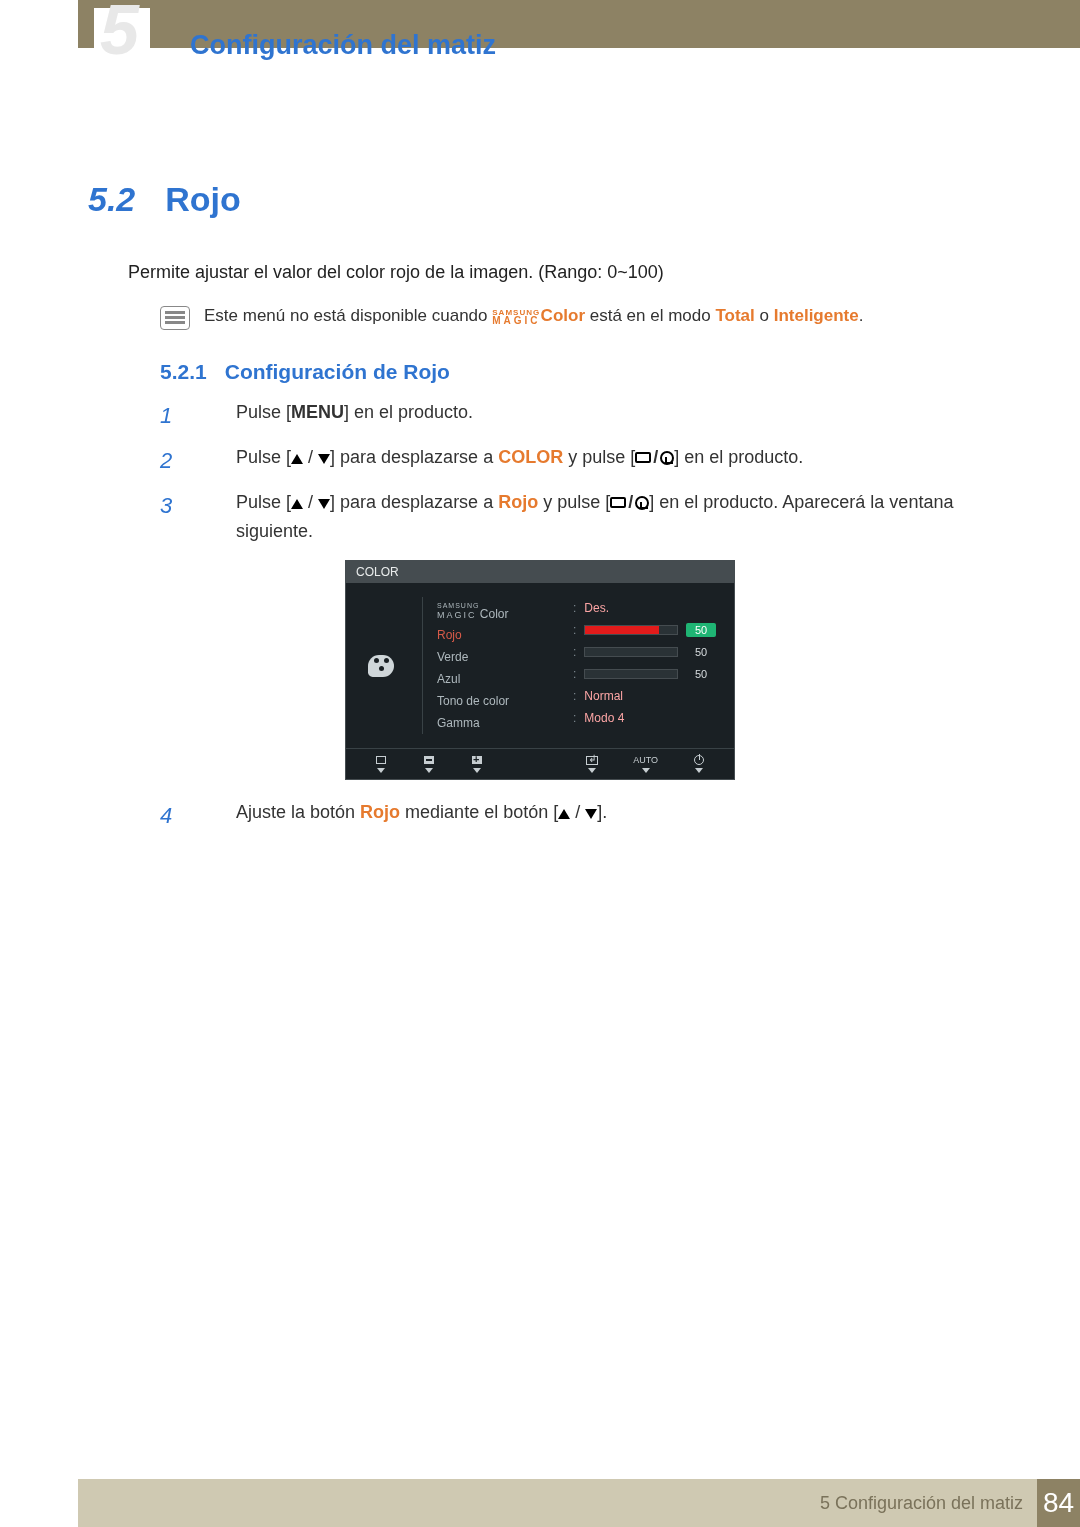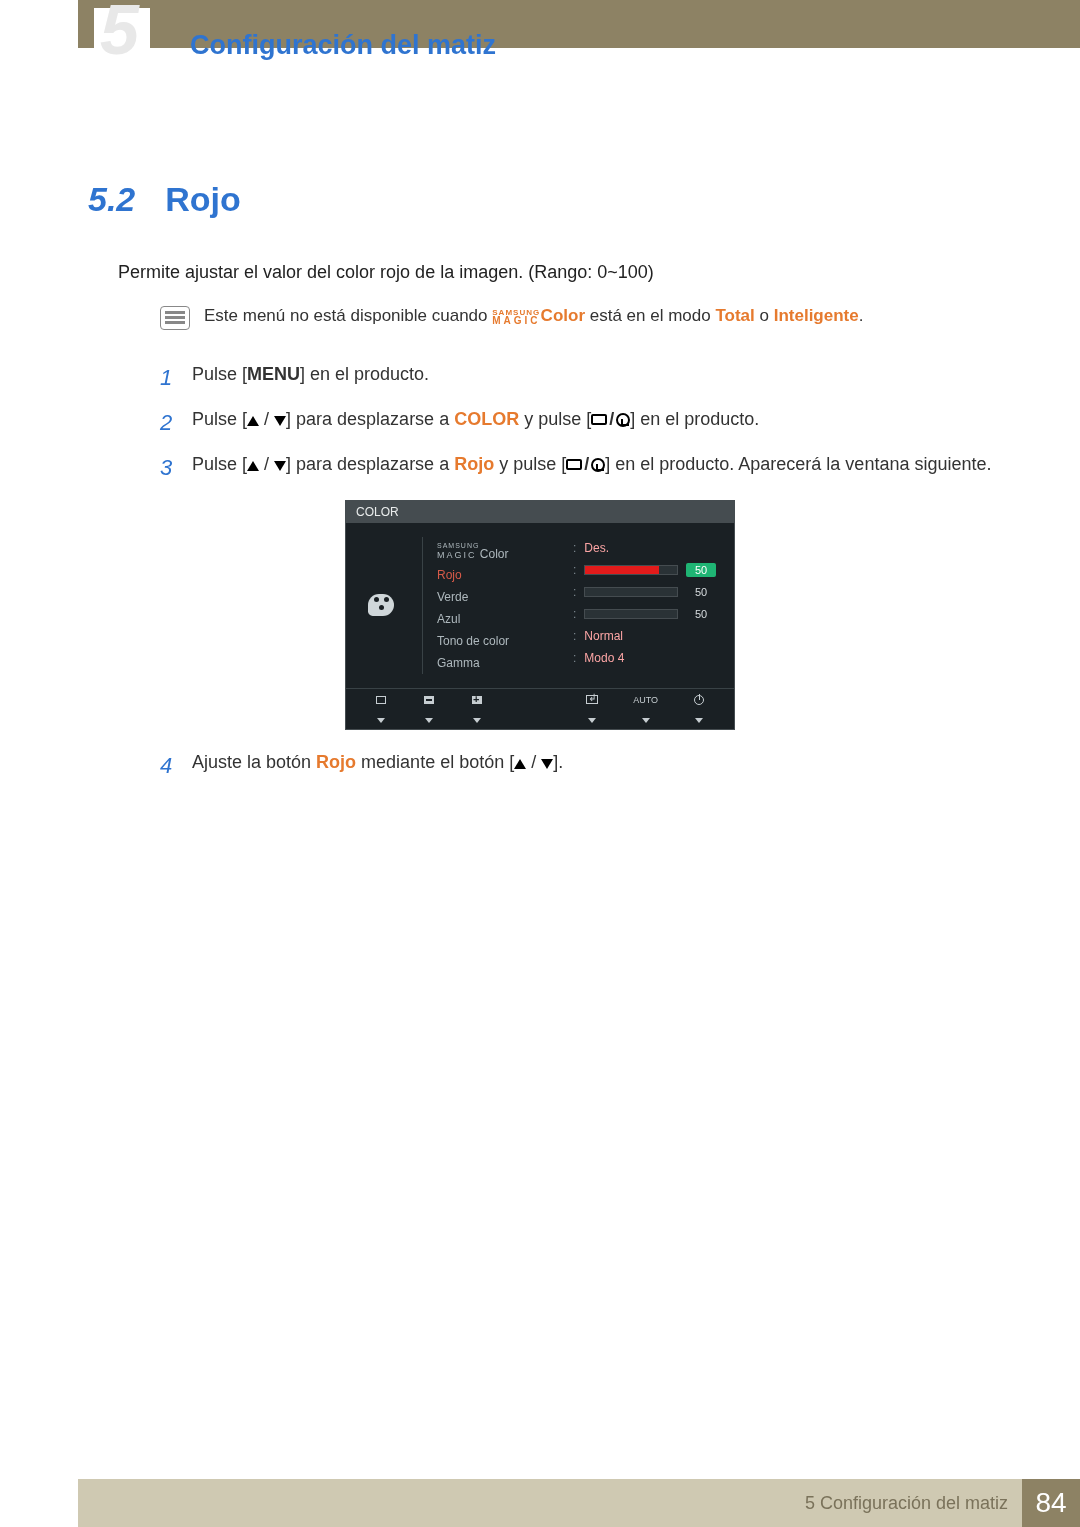--- a/index.html
+++ b/index.html
@@ -43,21 +43,21 @@
   }
   .content {
     position: absolute;
     top: 180px;
     left: 88px;
     right: 88px;
   }
   .section-row { display:flex; gap: 30px; margin-bottom: 40px; }
   .section-num { font-size: 34px; font-weight: bold; color:#2f74d0; font-style: italic; }
   .section-title { font-size: 34px; font-weight: bold; color:#2f74d0; }
-  .body-text { font-size: 18px; line-height: 1.5; margin: 10px 0 20px 30px; color:#222; }
+  .body-text { font-size: 18px; line-height: 1.5; margin: 10px 0 20px 40px; color:#222; }
   .note-row {
     margin: 20px 0 30px 72px;
     display: flex;
     gap: 14px;
     align-items: flex-start;
     font-size: 17px;
   }
   .note-icon {
     width: 30px; height: 24px;
     border: 1px solid #888;
@@ -89,21 +89,21 @@
   .magic-brand .top { display:block; font-size:8px; letter-spacing:1px; }
   .magic-brand .bot { display:block; font-size:10px; letter-spacing:3px; }
 
   .subsection-row { display:flex; gap: 18px; margin: 30px 0 14px 72px; }
   .subsection-num { font-size: 21px; font-weight: bold; color:#2f74d0; }
   .subsection-title { font-size: 21px; font-weight: bold; color:#2f74d0; }
 
   ol.steps { list-style: none; margin-left: 72px; }
   ol.steps li { display:flex; gap: 14px; margin: 10px 0; font-size:18px; line-height:1.6; }
   .step-num { color:#2f74d0; font-style: italic; font-size: 22px; min-width: 18px; }
-  .step-body { flex:1; }
+  .step-body { flex:1;margin-left:44px; }
   .menu-key { font-weight: bold; font-family: Arial; }
   .tri-up { display:inline-block; width:0; height:0; border-left:6px solid transparent; border-right:6px solid transparent; border-bottom:10px solid #000; vertical-align: -1px; }
   .tri-down { display:inline-block; width:0; height:0; border-left:6px solid transparent; border-right:6px solid transparent; border-top:10px solid #000; vertical-align: -1px; }
   .enter-combo { font-weight:bold; display:inline-flex; align-items:center; gap:2px; }
   .icon-rect { display:inline-block; width:16px; height:11px; border:2px solid #000; border-radius:2px; }
   .icon-enter { display:inline-block; width:14px; height:14px; border:2px solid #000; border-radius:50%; position:relative; }
   .icon-enter::after { content:""; position:absolute; left:3px; top:4px; width:6px; height:5px; border-left:2px solid #000; border-bottom:2px solid #000; }
 
   
   .osd {
@@ -157,21 +157,21 @@
   .val-badge { width:30px; text-align:center; font-size:11px; }
   .val-badge.highlight { background:#1fb574; color:#fff; border-radius:2px; padding:1px 0; }
   .osd-val-text { color:#fca5a5; font-size:12px; }
 
   .osd-footer {
     display:flex; justify-content:space-between; align-items:center;
     padding: 6px 28px;
     border-top: 1px solid #394246;
   }
   .osd-footer-group { display:flex; gap: 34px; align-items:center; }
-  .osd-btn { display:flex; flex-direction:column; align-items:center; gap:13px; color:#c6cdd1; font-size:10px; }
+  .osd-btn { display:flex; flex-direction:column; align-items:center; gap:3px; color:#c6cdd1; font-size:10px; }
   .osd-ico { width:14px; height:10px; display:flex; align-items:center; justify-content:center; }
   .osd-ico-box { width:10px; height:8px; border:1px solid #c6cdd1; }
   .osd-ico-minus { width:10px; height:8px; background:#c6cdd1; position:relative; }
   .osd-ico-minus::after { content:""; position:absolute; top:3px; left:2px; width:6px; height:2px; background:#1a2024; }
   .osd-ico-plus { width:10px; height:8px; background:#c6cdd1; position:relative; }
   .osd-ico-plus::after { content:"+"; position:absolute; top:-3px; left:1px; color:#1a2024; font-size:11px; font-weight:bold; }
   .osd-ico-enter { width:12px; height:9px; border:1px solid #c6cdd1; position:relative; }
   .osd-ico-enter::after { content:"↲"; position:absolute; top:-4px; left:1px; font-size:10px; }
   .osd-auto { font-size:9px; color:#c6cdd1; }
   .osd-ico-power { width:10px; height:10px; border:1px solid #c6cdd1; border-radius:50%; position:relative; }
@@ -186,21 +186,21 @@
     background: #cfc9b2;
     display:flex; justify-content:flex-end; align-items:stretch;
   }
   .footer-text {
     align-self:center;
     margin-right: 14px;
     color: #7a725a;
     font-size: 18px;
   }
   .footer-page {
-    width: 58px;
+    width: 43px;
     background: #8d8264;
     color: #fff;
     font-size: 28px;
     display:flex; align-items:center; justify-content:center;
   }
 </style>
 </head>
 <body>
 
 <div class="top-band"></div>
@@ -217,20 +217,24 @@
 
   <p class="body-text">Permite ajustar el valor del color rojo de la imagen. (Rango: 0~100)</p>
 
   <div class="note-row">
     <span class="note-icon"></span>
     <span class="note-text">
       <span>Este menú no está disponible cuando </span><span class="magic-brand"><span class="top">SAMSUNG</span><span class="bot">MAGIC</span></span><span class="hl-orange-bold">Color</span><span> está en el modo </span><span class="hl-orange-bold">Total</span><span> o </span><span class="hl-orange-bold">Inteligente</span><span>.</span>
     </span>
   </div>
 
+  <div class="subsection-row">
+    <div class="subsection-num">5.2.1</div>
+    <div class="subsection-title">Configuración de Rojo</div>
+  </div>
 
   <ol class="steps">
     <li>
       <span class="step-num">1</span>
       <span class="step-body">
         <span>Pulse [</span><span class="menu-key">MENU</span><span>] en el producto.</span>
       </span>
     </li>
     <li>
       <span class="step-num">2</span>

